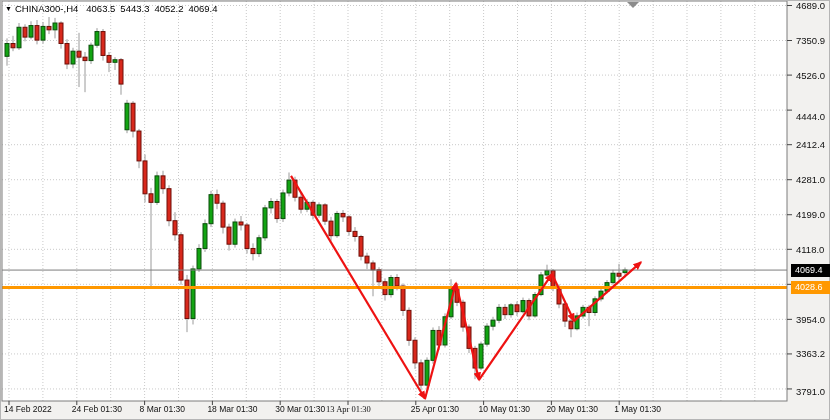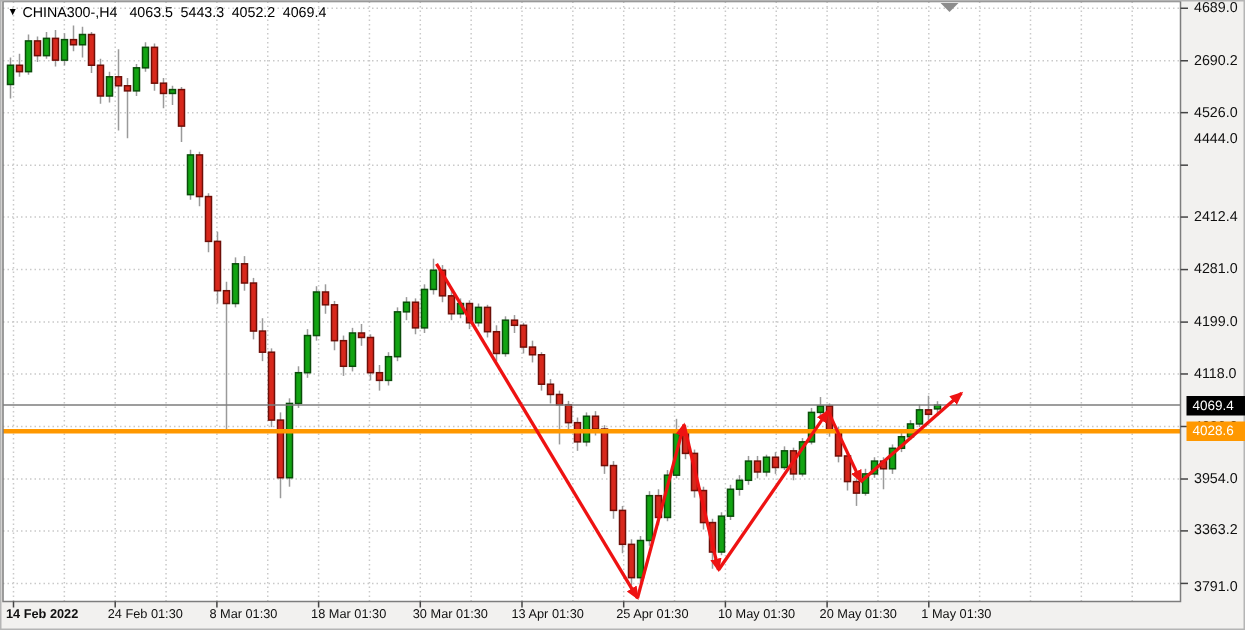--- a/index.html
+++ b/index.html
@@ -319,39 +319,39 @@
     <span class="dd">▼</span>
     <span class="sym">CHINA300-,H4</span>
     <span class="num first">4063.5</span>
     <span class="num">5443.3</span>
     <span class="num">4052.2</span>
     <span class="num">4069.4</span>
   </div>
 
   <div id="price-axis">
       <div class="price-label" style="top: 0px;">4689.0</div>
-      <div class="price-label" style="top: 35.014px;">2690.2</div>
+      <div class="price-label" style="top: 35.014px;">7350.9</div>
       <div class="price-label" style="top: 69.601px;">4526.0</div>
-      <div class="price-label" style="top: 87px;">4444.0</div>
+      <div class="price-label" style="top: 111px;">4444.0</div>
       <div class="price-label" style="top: 139.202px;">2412.4</div>
       <div class="price-label" style="top: 174.216px;">4281.0</div>
       <div class="price-label" style="top: 209.23px;">4199.0</div>
       <div class="price-label" style="top: 243.817px;">4118.0</div>
       <div class="price-label" style="top: 278.831px;">4036.0</div>
       <div class="price-label" style="top: 313.845px;">3954.0</div>
       <div class="price-label" style="top: 348.432px;">3363.2</div>
       <div class="price-label" style="top: 386px;">3791.0</div>
     </div>
   <div id="time-axis">
-      <div class="time-label" style="left: 4px; font-weight: bold;">14 Feb 2022</div>
+      <div class="time-label" style="left: 4px;">14 Feb 2022</div>
       <div class="time-label" style="left: 71.8px;">24 Feb 01:30</div>
       <div class="time-label" style="left: 139.6px;">8 Mar 01:30</div>
       <div class="time-label" style="left: 207.4px;">18 Mar 01:30</div>
       <div class="time-label" style="left: 275.2px;">30 Mar 01:30</div>
-      <div class="time-label" style="left: 341px;">13 Apr 01:30</div>
+      <div class="time-label" style="left: 326px; font-family: Liberation Serif, serif;">13 Apr 01:30</div>
       <div class="time-label" style="left: 410.8px;">25 Apr 01:30</div>
       <div class="time-label" style="left: 478.6px;">10 May 01:30</div>
       <div class="time-label" style="left: 546.4px;">20 May 01:30</div>
       <div class="time-label" style="left: 614.2px;">1 May 01:30</div>
     </div>
 
   <div class="badge" id="line-badge" style="top: 280.991px; background: rgb(255, 152, 0); color: rgb(255, 255, 255);">4028.6</div>
   <div class="badge" id="price-badge" style="top: 263.569px; background: rgb(0, 0, 0); color: rgb(255, 255, 255);">4069.4</div>
 </div>
 

